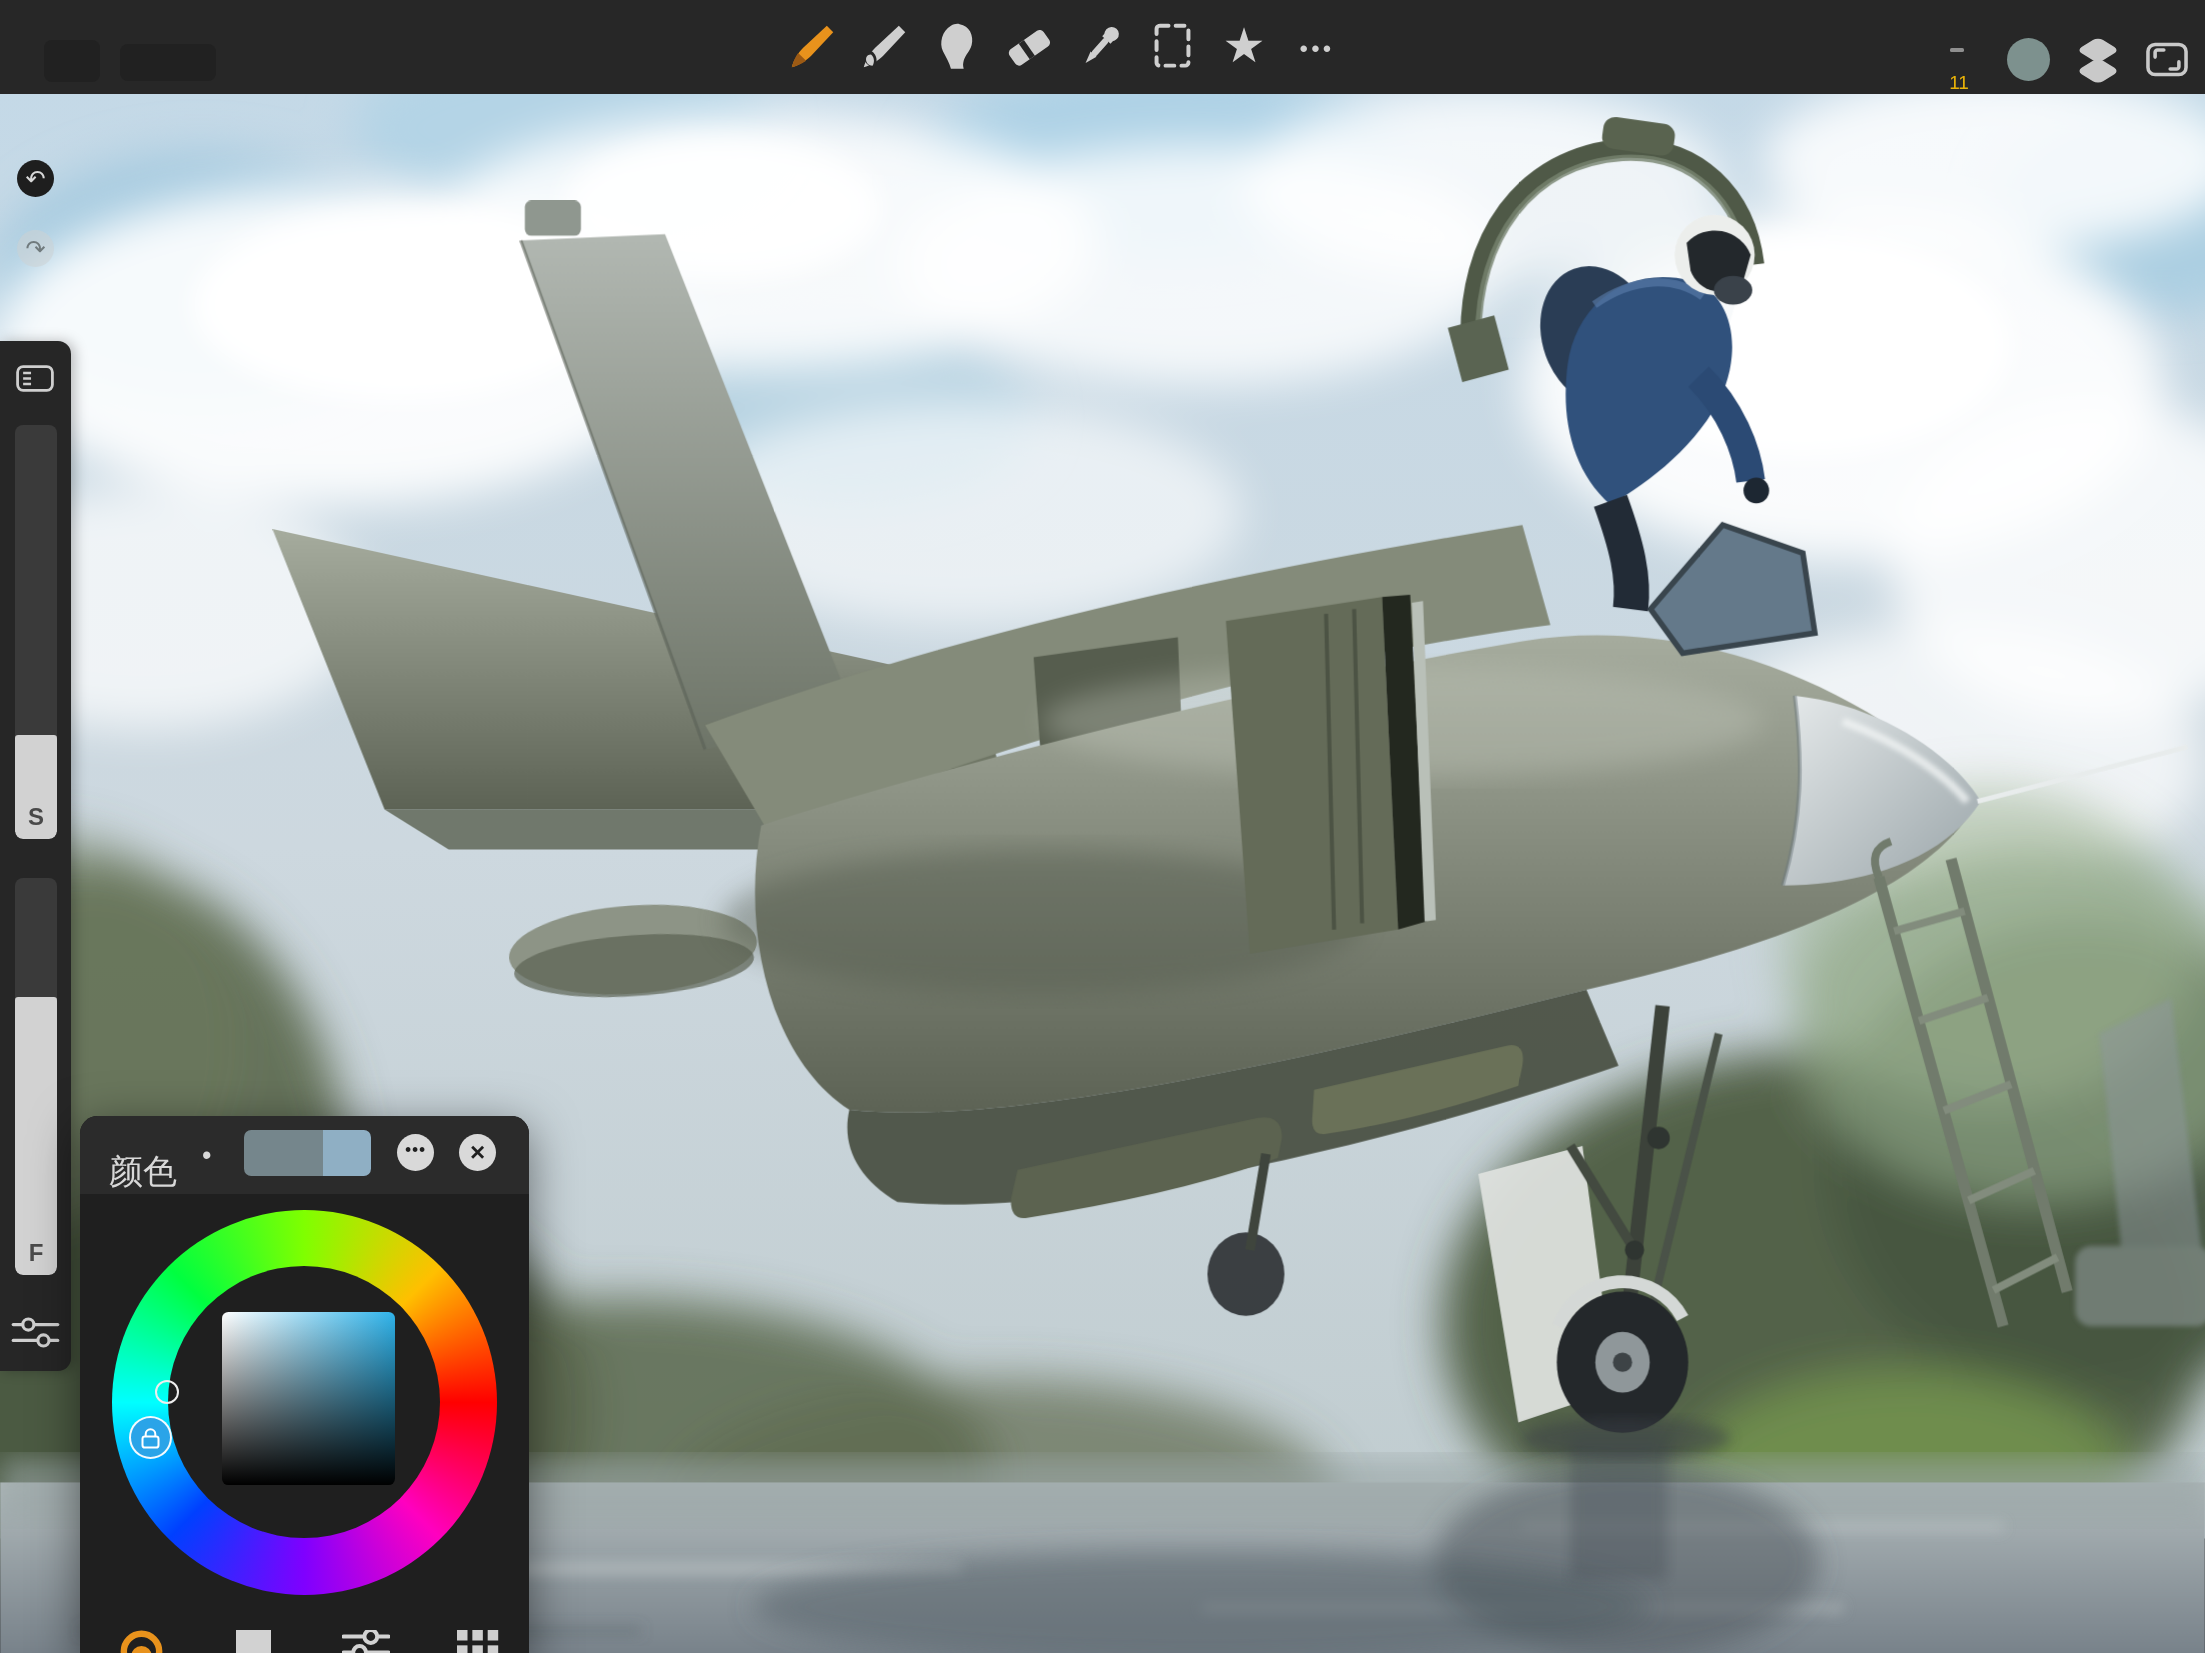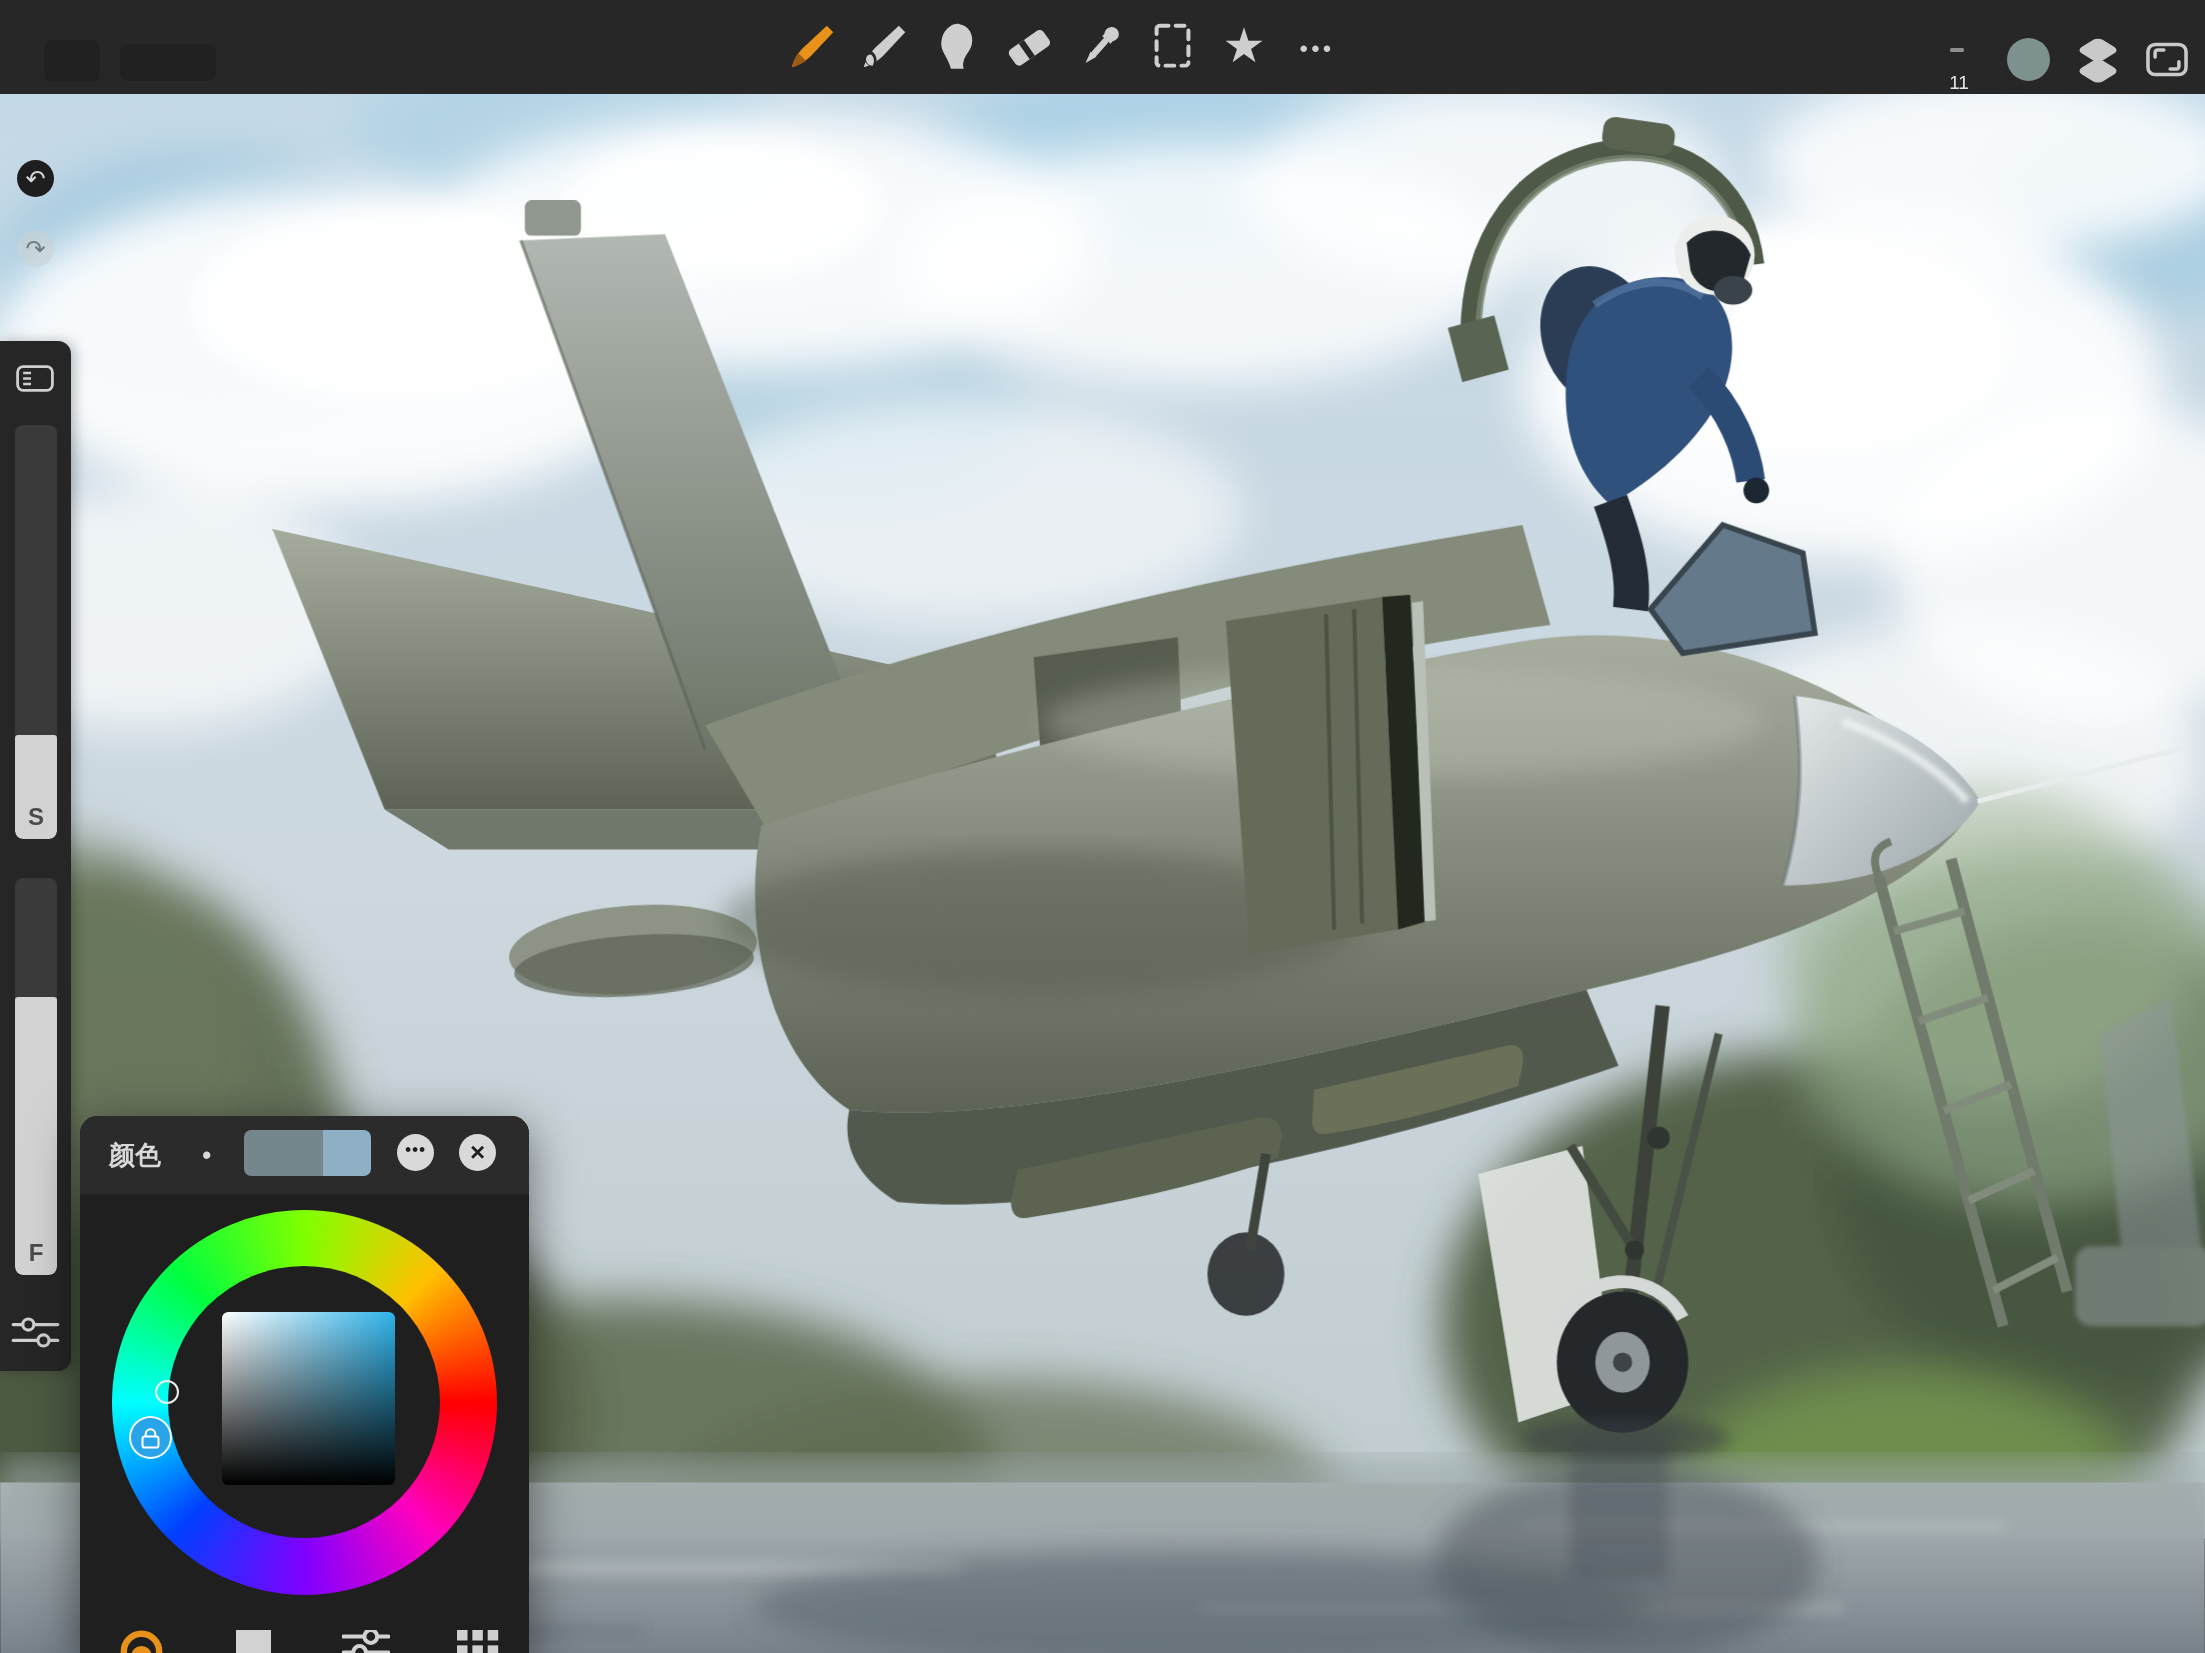--- a/index.html
+++ b/index.html
@@ -14,21 +14,21 @@
   .toolbar { position:absolute; left:0; top:0; width:2205px; height:94px;
              background:#272727; z-index:5; }
   .ghost { position:absolute; background:#212121; border-radius:8px; }
   .toolbtn { position:absolute; top:10.4px; width:64px; height:72px; display:flex;
              align-items:center; justify-content:center; }
   .tool-star { font-size:48px; color:#cfcfcf; line-height:72px; }
   .tool-more { font-size:24px; color:#cfcfcf; letter-spacing:3.2px; padding-top:4.8px; }
   .dash-badge { position:absolute; left:1950px; top:48px; width:13.6px; height:4px;
                 background:#8f8f8f; border-radius:1.6px; }
   .layer-badge { position:absolute; left:1939px; top:72px; width:40px; text-align:center;
-                 color:#e5e5e5; font-size:19px; }
+                 color:#eab308; font-size:19px; }
   .color-puck { position:absolute; left:2007px; top:38px; width:43px; height:43px;
                 border-radius:50%; background:#7d918e; }
   .icon-abs { position:absolute; }
 
   
   .hist-btn { position:absolute; width:37px; height:37px; border-radius:50%;
               display:flex; align-items:center; justify-content:center;
               font-size:24px; z-index:6; }
   #undo { left:17px; top:160px; background:#1e1e1e; color:#d8d8d8; }
   #redo { left:17px; top:230px; background:rgba(204,210,212,.55); color:rgba(84,92,94,.75); }
@@ -43,22 +43,22 @@
             border-radius:3.2px 3.2px 8px 8px; }
   .vlabel { position:absolute; bottom:8px; width:100%; text-align:center;
             color:#4a4a4a; font-size:24px; font-weight:bold; }
 
   
   .panel { position:absolute; left:80px; top:1116px; width:449px; height:545px;
            background:#1f1f1f; border-radius:17.6px 17.6px 0 0; z-index:7;
            box-shadow:0 11.2px 48px rgba(0,0,0,.5); }
   .panel-head { position:absolute; left:0; top:0; width:449px; height:78px;
                 background:#2b2b2b; border-radius:17.6px 17.6px 0 0; }
-  .panel-title { position:absolute; left:29px; top:0; height:78px; line-height:78px;
-                 color:#d8d8d8; font-size:26px;font-weight:bold; }
+  .panel-title { position:absolute; left:29px; top:16px; height:78px; line-height:78px;
+                 color:#d8d8d8; font-size:34px; }
   .panel-bullet { position:absolute; left:122px; top:0; height:78px; line-height:78px;
                   color:#d8d8d8; font-size:27px; }
   .swatchpair { position:absolute; left:164px; top:13.6px; width:127px; height:46px;
                 border-radius:7.2px; overflow:hidden; display:flex; }
   .sw-prev { width:79px; height:46px; background:#75868c; }
   .sw-cur  { width:48px; height:46px; background:#8fafc4; }
   .round-btn { position:absolute; top:18.4px; width:37px; height:37px; border-radius:50%;
                background:#d9d9d9; color:#1f1f1f; display:flex; align-items:center;
                justify-content:center; }
   #panel-more  { left:317px; font-size:17.6px; letter-spacing:0.8px; padding-bottom:4.8px; }

